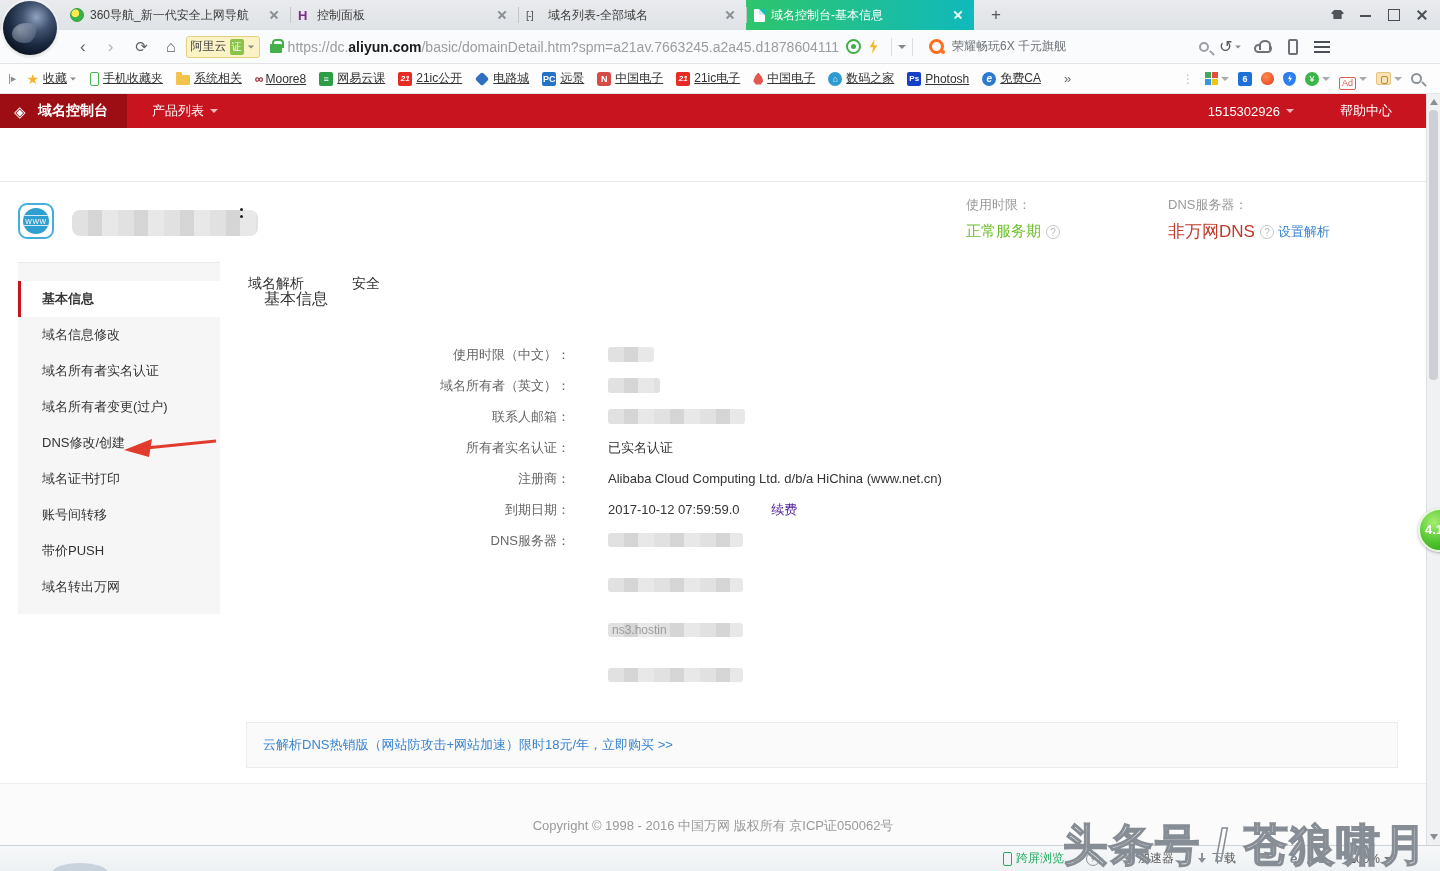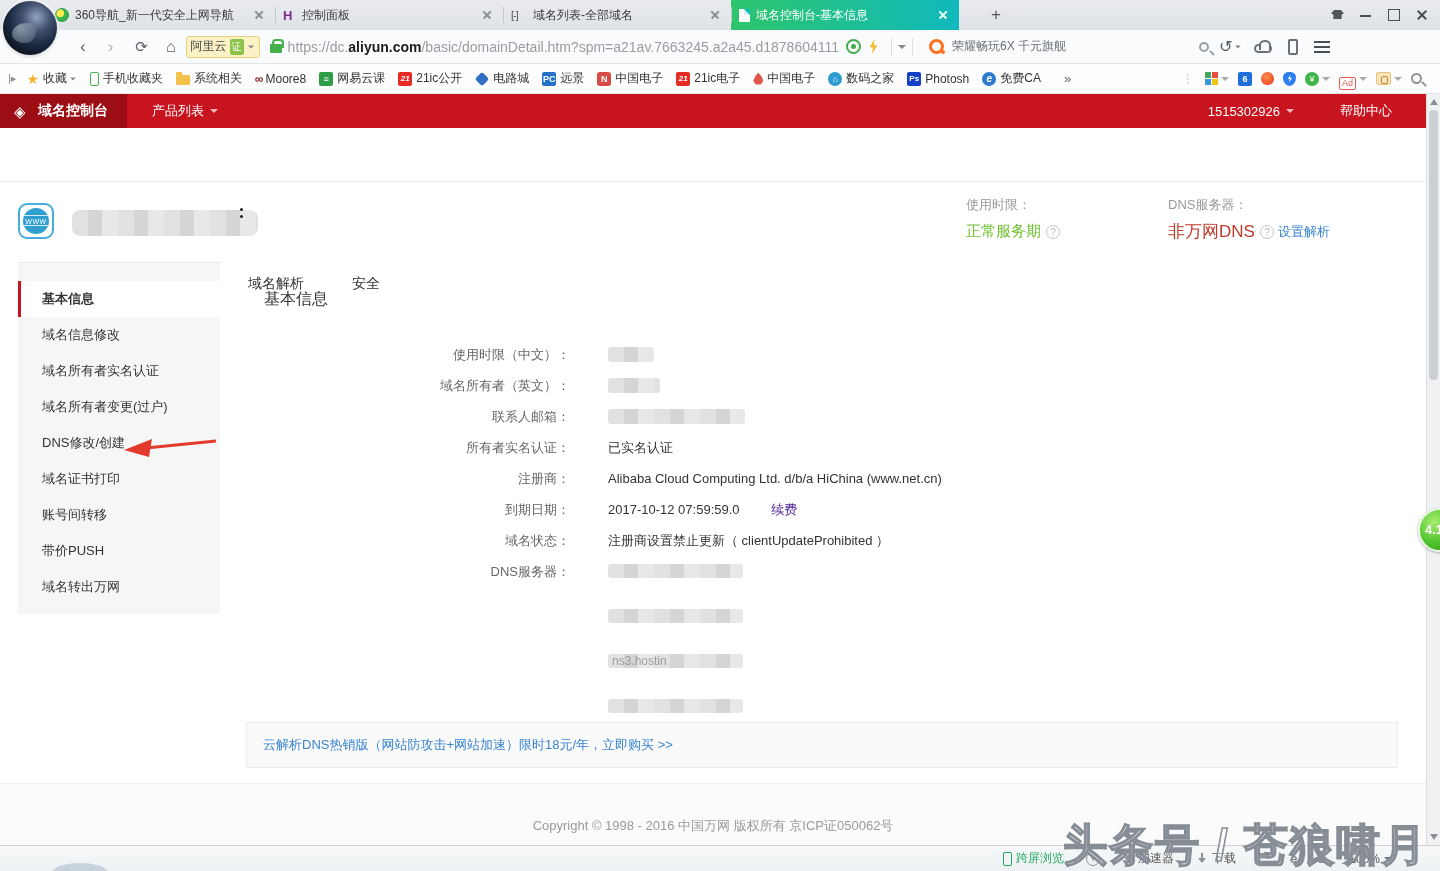--- a/index.html
+++ b/index.html
@@ -6,21 +6,21 @@
   html,body { width:1440px; height:871px; overflow:hidden; }
   body { font-family:"Liberation Sans","DejaVu Sans",sans-serif; background:#fff; position:relative; font-size:13px; color:#333; }
 
   
   .tabbar { position:absolute; left:0; top:0; width:1440px; height:30px; background:linear-gradient(#e9ebee,#dfe2e6); }
   .avatar { position:absolute; left:3px; top:1px; width:54px; height:54px; border-radius:50%; z-index:40;
             background:radial-gradient(circle at 62% 30%, #8fa3c0 0%, #415270 28%, #1b2940 55%, #070d18 85%);
             box-shadow:0 0 0 2px rgba(255,255,255,.55), 0 1px 3px rgba(0,0,0,.4); }
   .avatar::after{ content:""; position:absolute; left:9px; top:22px; width:26px; height:20px; border-radius:60% 40% 50% 50%;
             background:radial-gradient(circle at 30% 30%, #cfd6e2, #6d7b93 70%, transparent 75%); opacity:.55; }
-  .tabs { position:absolute; left:47px; top:0; height:30px; display:flex; }
+  .tabs { position:absolute; left:62px; top:0; height:30px; display:flex; }
   .tab { width:228px; height:30px; display:flex; align-items:center; padding:0 8px; position:relative; color:#3c3c3c; }
   .tab + .tab::before { content:""; position:absolute; left:0; top:7px; height:16px; width:1px; background:#c3c7cc; }
   .tab .t-title { flex:1; font-size:12px; white-space:nowrap; overflow:hidden; margin-left:6px; }
   .tab .t-close { width:16px; height:16px; position:relative; flex:none; }
   .t-close::before,.t-close::after{ content:""; position:absolute; left:3px; top:7px; width:10px; height:1.5px; background:#8a8f96; }
   .t-close::before{ transform:rotate(45deg);} .t-close::after{ transform:rotate(-45deg);}
   .tab.active { background:linear-gradient(90deg,#2ec56c,#10b9bc); color:#fff; }
   .tab.active .t-close::before,.tab.active .t-close::after{ background:#eaffef; }
   .ico-360nav{ width:14px;height:14px;border-radius:50%;background:radial-gradient(circle at 35% 35%,#ffe94d 0 32%,#37b34a 40%);border:1px solid #2f9c3f; flex:none;}
   .ico-panel{ width:13px;height:13px;color:#7b2d8b;font-weight:bold;font-size:13px;line-height:13px;flex:none;}
@@ -62,21 +62,21 @@
   .histo { font-size:16px; color:#565b61; }
   .cloud { width:18px; height:9px; background:transparent; border:2px solid #6c7177; border-radius:8px; position:relative; margin:4px 12px 0; }
   .cloud::before{ content:""; position:absolute; left:3px; top:-6px; width:8px; height:8px; border:2px solid #6c7177; border-bottom:none; border-radius:50% 50% 0 0; background:#fafbfc; }
   .phoneic { width:10px; height:16px; border:2px solid #6c7177; border-radius:2px; margin:0 12px 0 4px; }
   .burger { width:16px; height:12px; border-top:2px solid #4a4f55; border-bottom:2px solid #4a4f55; position:relative; margin:0 14px 0 4px;}
   .burger::after{ content:""; position:absolute; left:0; top:3px; width:16px; height:2px; background:#4a4f55; }
 
   
   .bmbar { position:absolute; left:0; top:64px; width:1440px; height:30px; background:#fdfdfd; border-bottom:1px solid #e4e6e8; display:flex; align-items:center; font-size:12px; color:#333; }
   .bm { display:flex; align-items:center; margin-right:13px; white-space:nowrap; }
-  .bm .bmlabel { margin-left:4px; }
+  .bm .bmlabel { margin-left:4px;text-decoration:underline; }
   .bmicon { width:14px; height:14px; flex:none; display:flex; align-items:center; justify-content:center; font-size:9px; color:#fff; border-radius:2px; font-weight:bold; }
   .star { color:#f6b333; font-size:14px; line-height:14px; }
   .ic-phone { width:9px; height:14px; border:1.6px solid #46b450; border-radius:2px; }
   .ic-folder { width:14px; height:10px; background:#f2c24a; border-radius:1px; position:relative; margin-top:2px;}
   .ic-folder::before{ content:""; position:absolute; left:0; top:-3px; width:6px; height:3px; background:#f2c24a; border-radius:1px 1px 0 0; }
   .ic-moore { color:#8c1d30; font-weight:bold; font-size:12px; letter-spacing:-2px; }
   .ic-book { background:#2e9e46; }
   .ic-21 { background:#e52b24; font-style:italic; font-size:8px; }
   .ic-cirdia { width:10px; height:10px; background:#2f6fc1; transform:rotate(45deg); border-radius:2px; margin:2px; }
   .ic-pc { background:#2471c8; }
@@ -450,24 +450,20 @@
     <div class="fvalue">Alibaba Cloud Computing Ltd. d/b/a HiChina (www.net.cn)</div>
   </div>
   <div class="frow">
     <div class="flabel">到期日期：</div>
     <div class="fvalue">
       <span>2017-10-12 07:59:59.0</span>
       <a>续费</a>
     </div>
   </div>
   <div class="frow">
-    <div class="flabel">域名状态：</div>
-    <div class="fvalue">注册商设置禁止更新（ clientUpdateProhibited ）</div>
-  </div>
-  <div class="frow">
     <div class="flabel">DNS服务器：</div>
     <div class="fvalue">
       <div class="dnsline redact"></div>
       <div class="dnsline redact"></div>
       <div class="dnsline redact">
           <span class="dnshint">ns3.hostin</span>
         </div>
       <div class="dnsline redact"></div>
     </div>
   </div>

